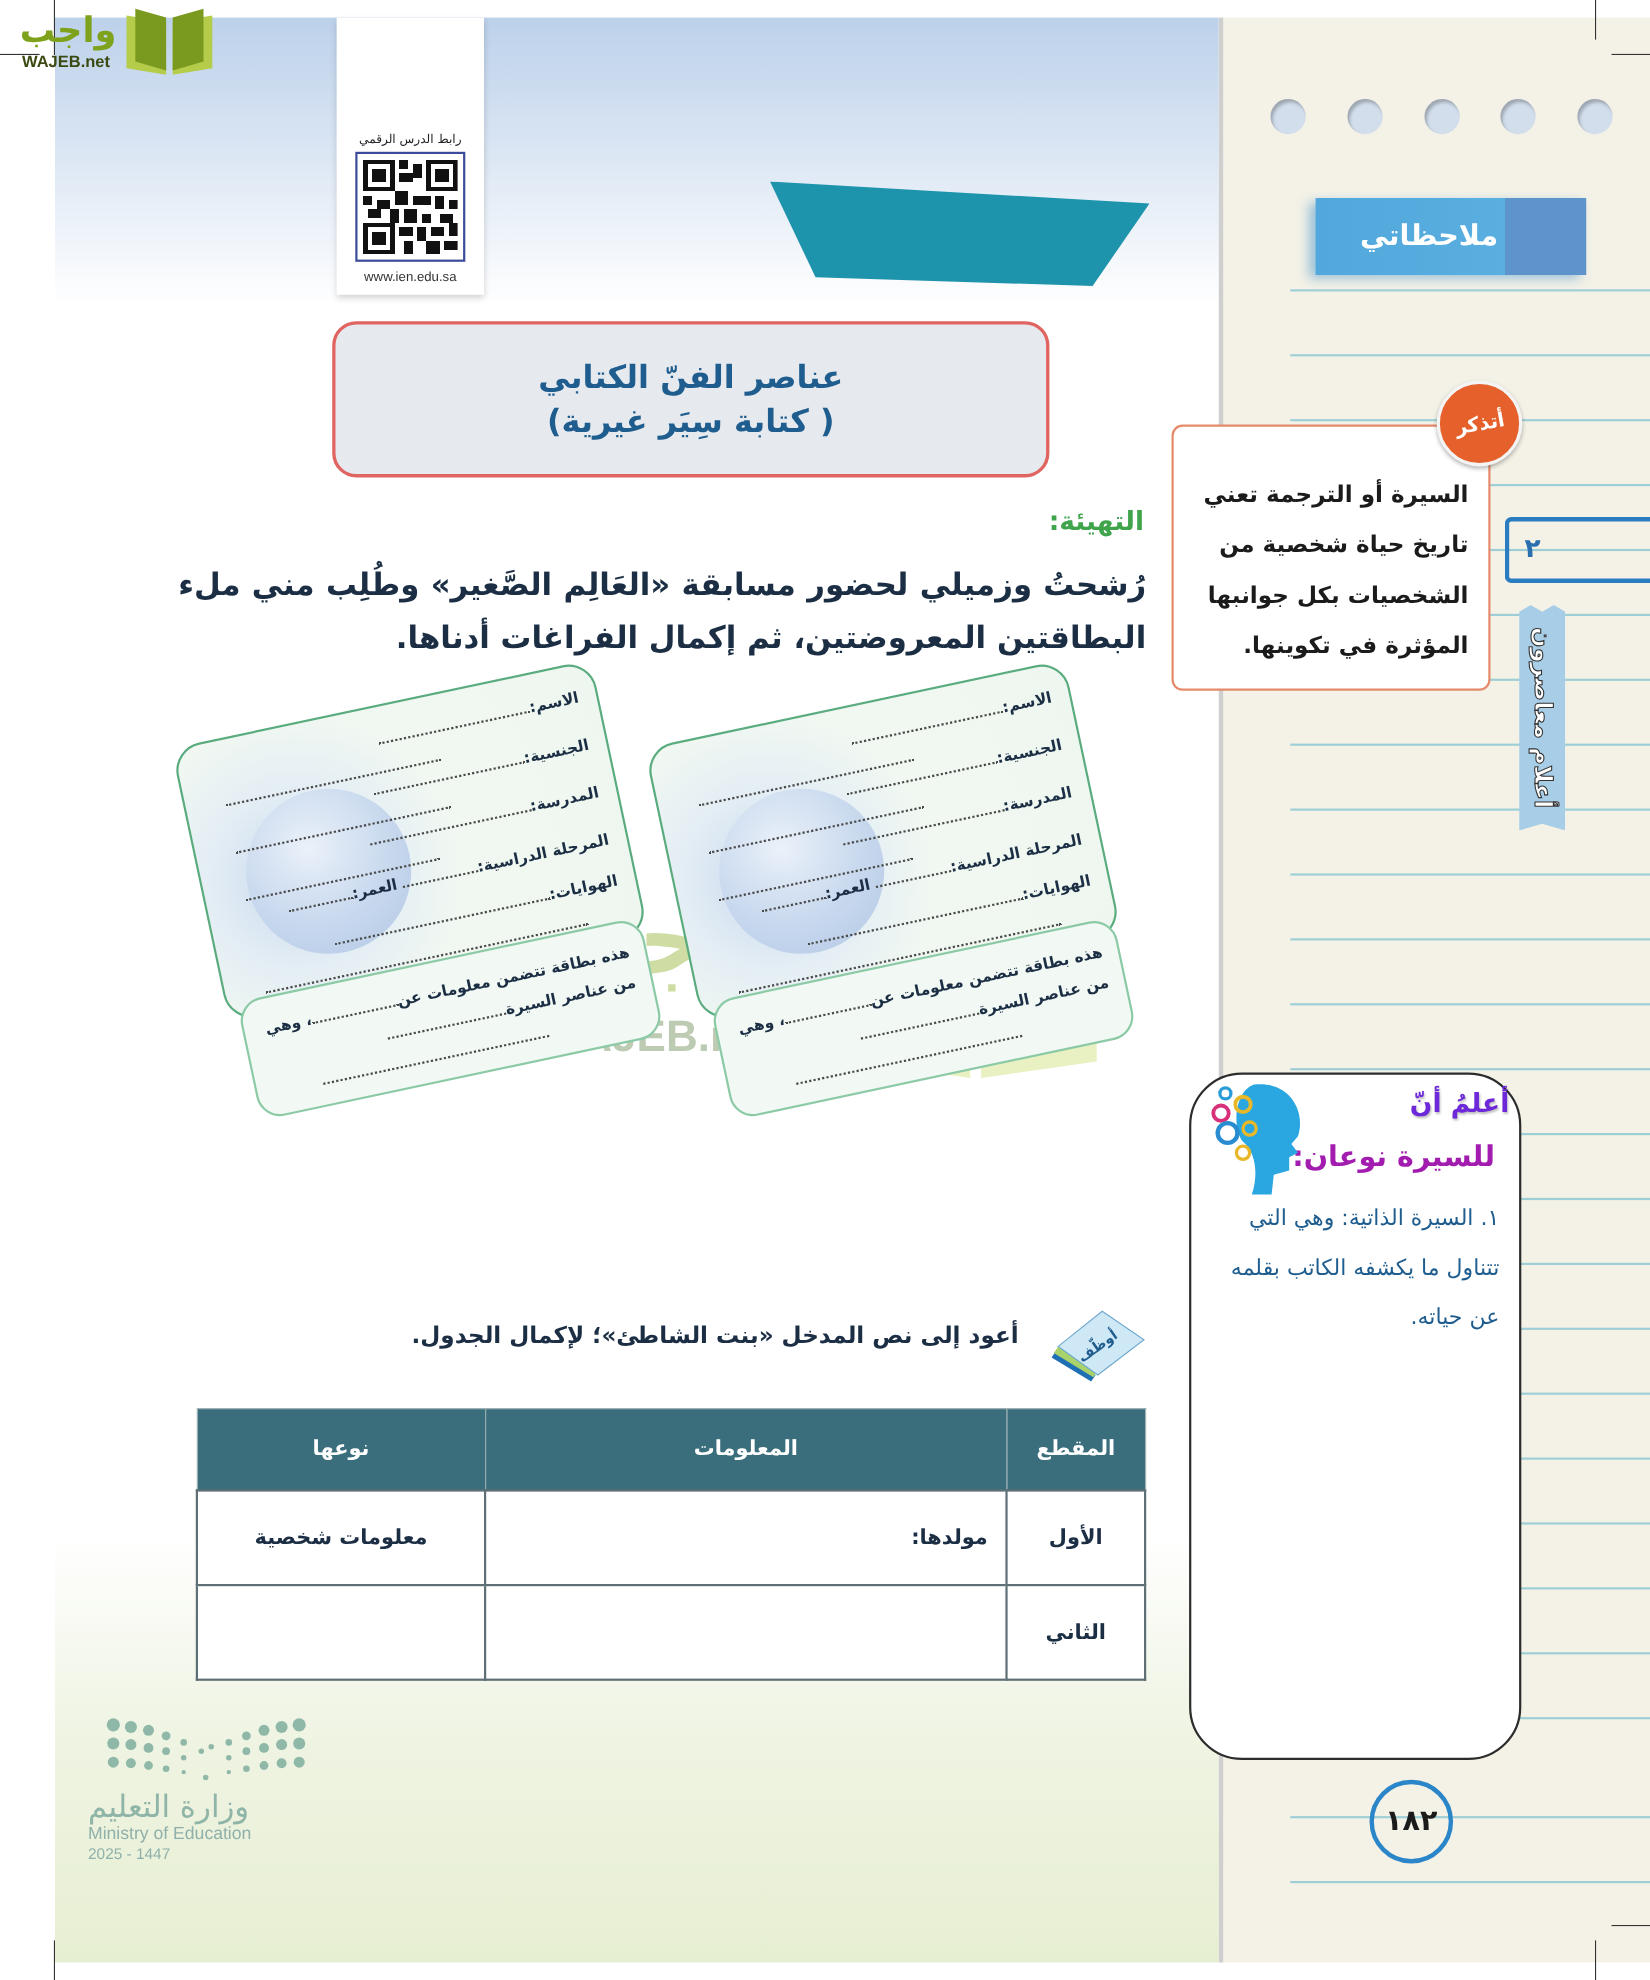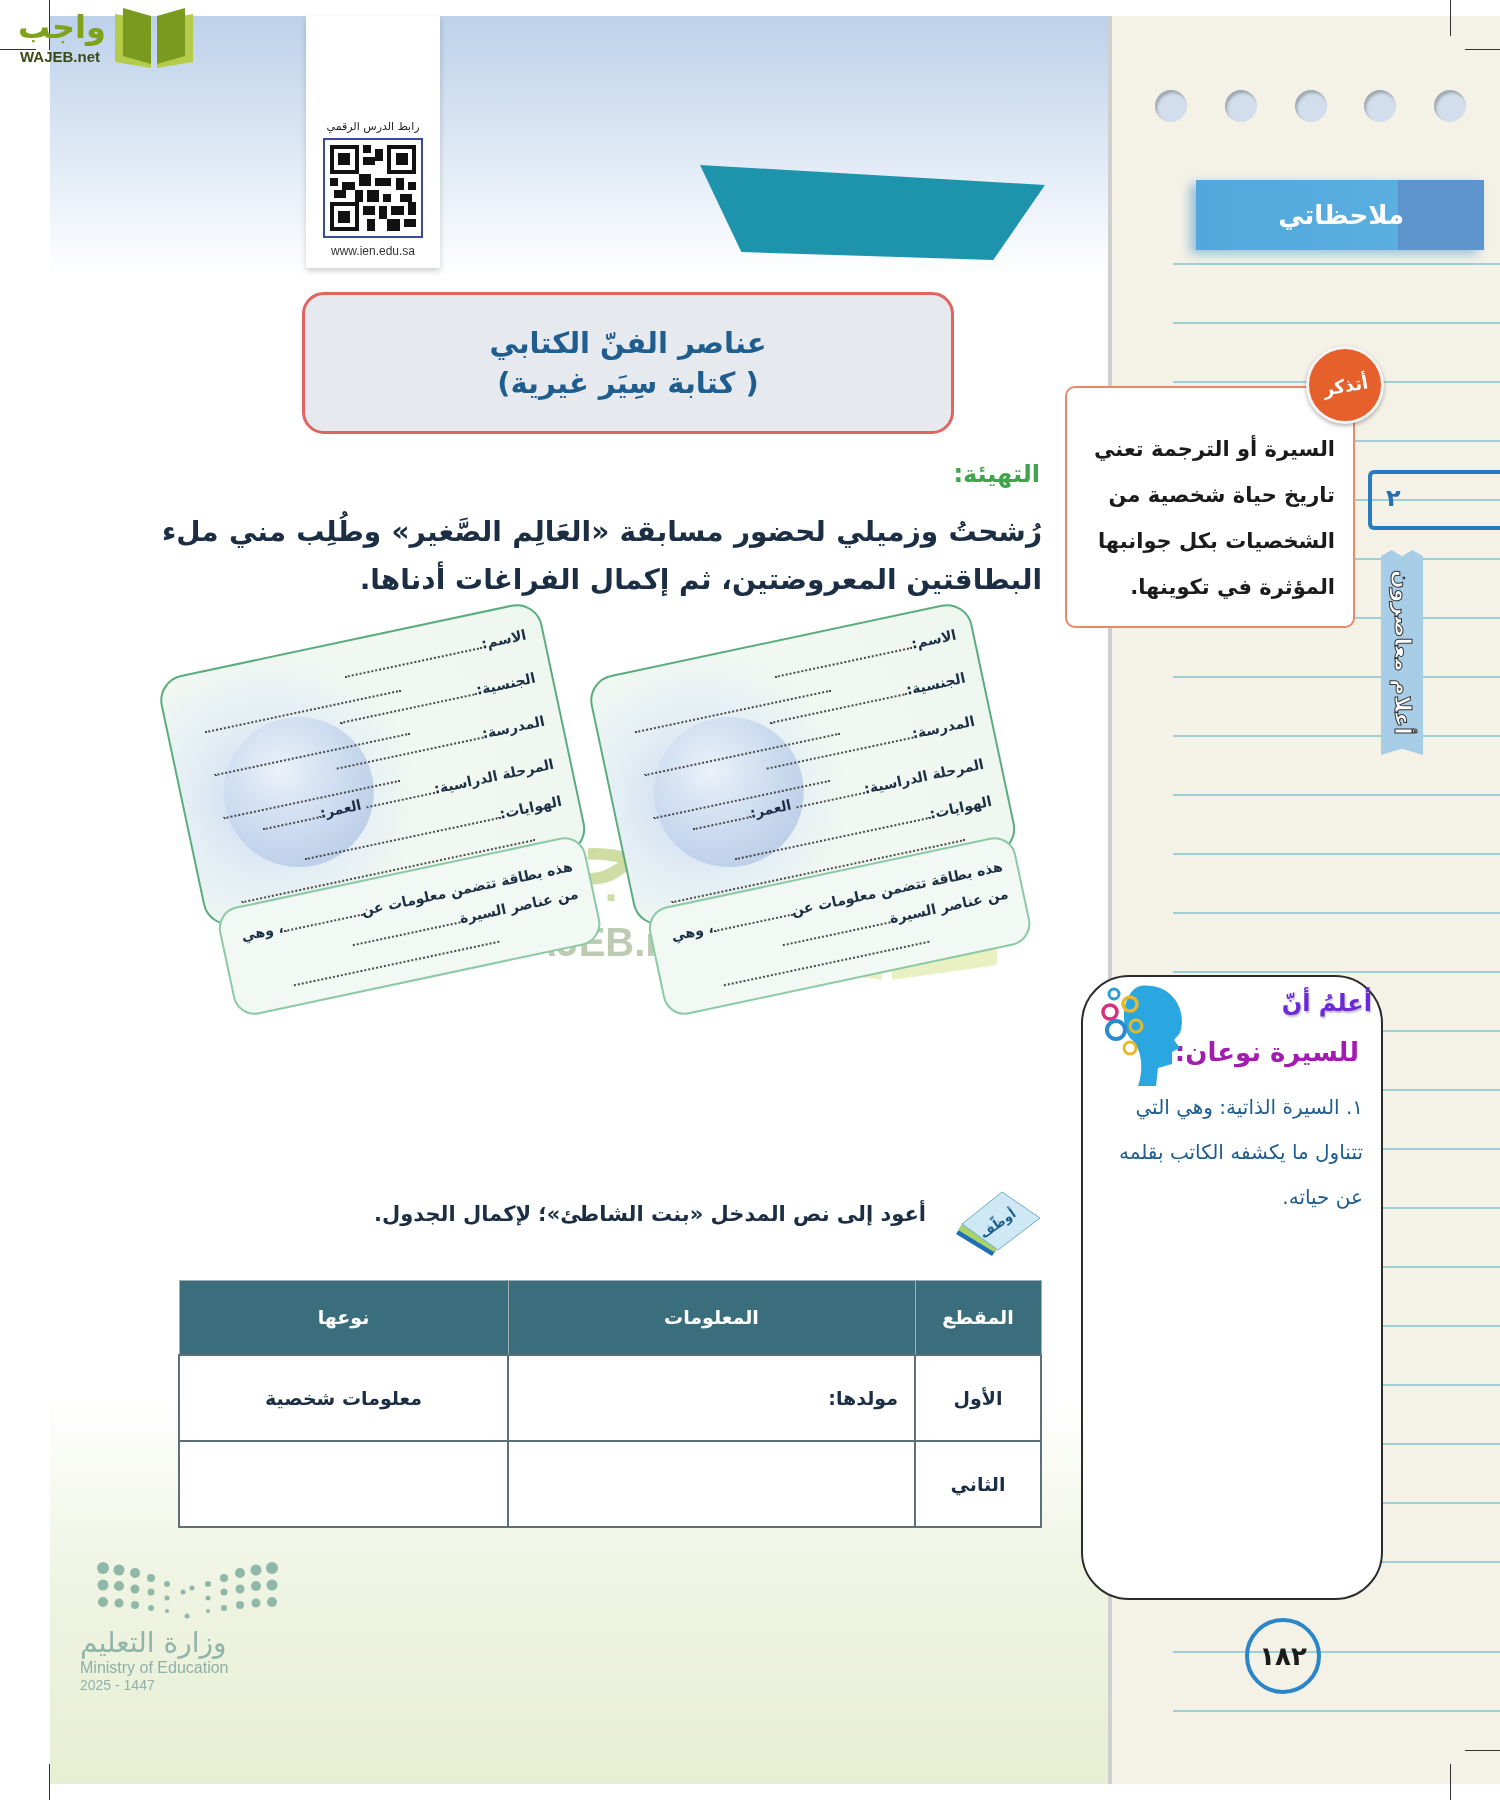--- a/index.html
+++ b/index.html
@@ -64,32 +64,32 @@
 
   
   .instr { position: absolute; right: 574px; top: 1202px; font-weight: bold; font-size: 21px; color: #1b2e44; white-space: nowrap; }
   .instr-icon { position: absolute; left: 952px; top: 1188px; width: 90px; height: 70px; }
 
   
   .data-table { position: absolute; left: 178px; top: 1280px; width: 864px; border-collapse: collapse; direction: rtl; }
   .data-table th { background: #3b6e7c; color: #fff; font-weight: bold; font-size: 19px; height: 74px; border: 1.5px solid #9fb0b5; }
   .data-table td { background: #fff; font-weight: bold; font-size: 19px; color: #1b2e44; height: 86px; border: 2px solid #5f6f76; }
   .data-table td.c-seg { width: 126px; text-align: center; }
-  .data-table td.c-info { width: 407px; text-align: right; padding-right: 16px; margin-top: 44px; }
+  .data-table td.c-info { width: 474px; text-align: right; padding-right: 16px; margin-top: 44px; }
   .data-table td.c-type { text-align: center; }
 
   
   .ministry { position: absolute; left: 80px; top: 1560px; width: 200px; }
   .ministry-dots { width: 185px; height: 60px; }
   .ministry-ar { font-size: 28px; color: #8fb4a8; text-align: left; margin-top: 2px; }
   .ministry-en { font-family: "Liberation Sans", sans-serif; font-size: 16px; color: #8fb0aa; direction: ltr; text-align: left; }
   .ministry-year { font-family: "Liberation Sans", sans-serif; font-size: 14px; color: #8fb0aa; direction: ltr; text-align: left; }
 
   
-  .notes-tab { position: absolute; left: 1196px; top: 180px; width: 288px; height: 70px; background: linear-gradient(90deg,#52a8dc 0,#5aaee0 70%,#5d94cc 70%); box-shadow: -6px 4px 10px rgba(40,130,200,0.45); display: flex; align-items: center; padding-right: 80px; }
+  .notes-tab { position: absolute; left: 1196px; top: 180px; width: 246px; height: 70px; background: linear-gradient(90deg,#52a8dc 0,#5aaee0 70%,#5d94cc 70%); box-shadow: -6px 4px 10px rgba(40,130,200,0.45); display: flex; align-items: center; padding-right: 80px; }
   .notes-title { font-weight: bold; font-size: 26px; color: #fff; }
 
   .remember-box { position: absolute; left: 1065px; top: 386px; width: 290px; height: 242px; background: #fff; border: 2px solid #e58a6a; border-radius: 10px; }
   .remember-text { position: absolute; right: 18px; top: 38px; width: 264px; font-weight: bold; font-size: 21px; line-height: 46px; color: #1b1b1b; text-align: right; }
   .remember-sticker { position: absolute; left: 1306px; top: 346px; width: 78px; height: 78px; border-radius: 50%; background: #e6602b; border: 3px solid #f4f4f4; box-shadow: 0 2px 4px rgba(0,0,0,0.3); display: flex; align-items: center; justify-content: center; }
   .remember-sticker-label { font-weight: bold; font-size: 18px; color: #fff; transform: rotate(-10deg); }
 
   .unit-box { position: absolute; left: 1368px; top: 470px; width: 132px; height: 60px; border: 4px solid #2a7cc1; border-right: none; border-radius: 6px 0 0 6px; }
   .unit-num { position: absolute; left: 1386px; top: 484px; font-weight: bold; font-size: 24px; color: #2a6fae; }
   .unit-ribbon { position: absolute; left: 1381px; top: 550px; width: 42px; height: 205px; background: #a8cde6; clip-path: polygon(0 3%, 25% 0, 50% 3%, 75% 0, 100% 3%, 100% 100%, 50% 97%, 0 100%); display: flex; align-items: center; justify-content: center; }

